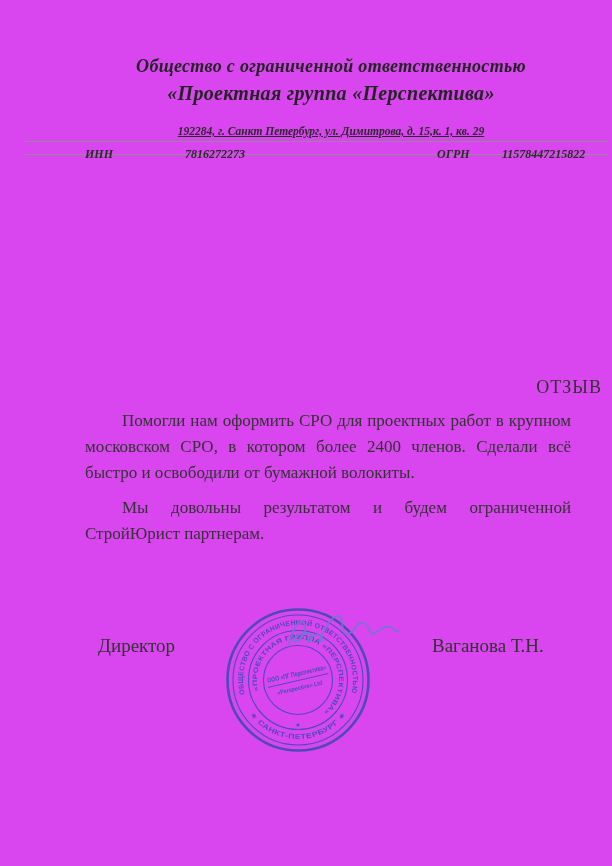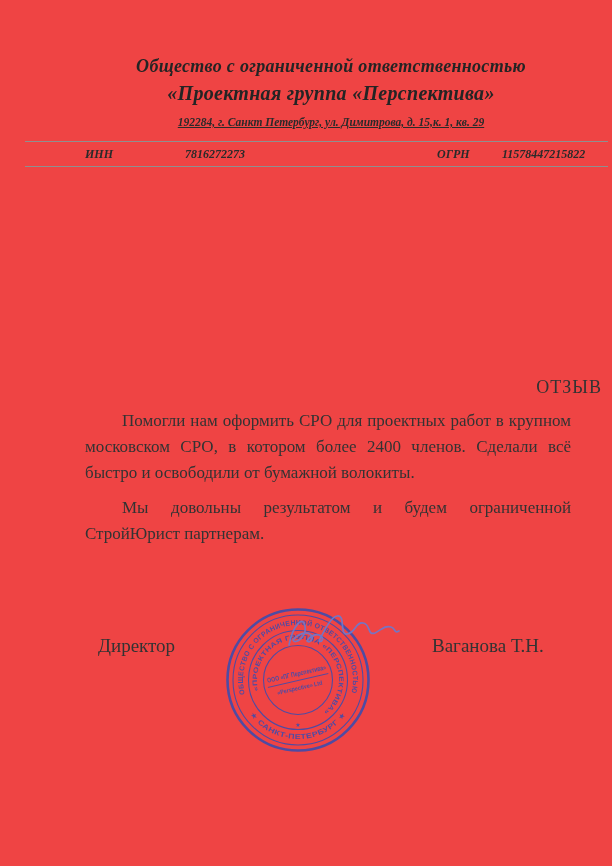--- a/index.html
+++ b/index.html
@@ -1,21 +1,21 @@
 <!DOCTYPE html>
 <html><head>
 <meta charset="utf-8">
 <style>
   * { margin: 0; padding: 0; box-sizing: border-box; }
   html, body { background: #fff; }
   .page {
     position: relative;
     width: 612px;
     height: 866px;
-    background: #ef4444;
+    background: #d946ef;
     overflow: hidden;
     font-family: "Liberation Serif", "DejaVu Serif", serif;
     color: #2e2e2e;
     text-decoration: underline;
   }
 
   
   .letterhead {
     position: absolute;
     left: 60px; right: 10px; top: 56px;
@@ -24,27 +24,27 @@
   .org-type {
     font-size: 18px; font-weight: bold; font-style: italic;
     color: #242424; letter-spacing: 0.3px;
   }
   .org-name {
     font-size: 20px; font-weight: bold; font-style: italic;
     color: #242424; margin-top: 5px; letter-spacing: 0.3px;
   }
   .org-address {
     font-size: 11.5px; font-weight: bold; font-style: italic;
-    color: #2a2a2a; margin-top: 11px; text-decoration: underline;
+    color: #2a2a2a; margin-top: 20px; text-decoration: underline;
   }
 
   
   .requisites {
     position: absolute;
-    left: 25px; top: 141px; width: 583px; height: 26px;
+    left: 25px; top: 141px; width: 583px; height: 14px;
     border-top: 1px solid #8f8f8f;
     border-bottom: 1px solid #8f8f8f;
     font-size: 12px; font-weight: bold; font-style: italic;
     color: #2a2a2a;
   }
   .requisites span { position: absolute; top: 5px; white-space: nowrap; }
   .req-inn-label   { left: 60px; }
   .req-inn-value   { left: 160px; width: 130px; }
   .req-ogrn-label  { left: 412px; }
   .req-ogrn-value  { left: 477px; }

